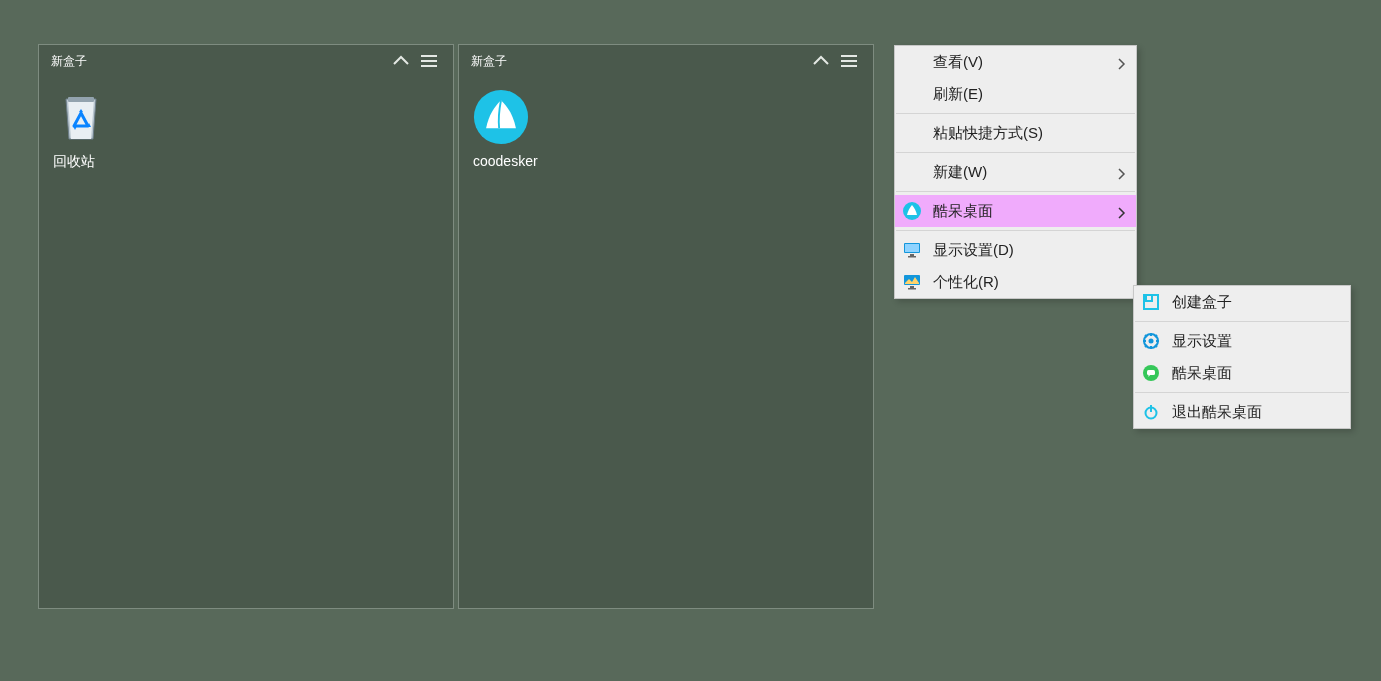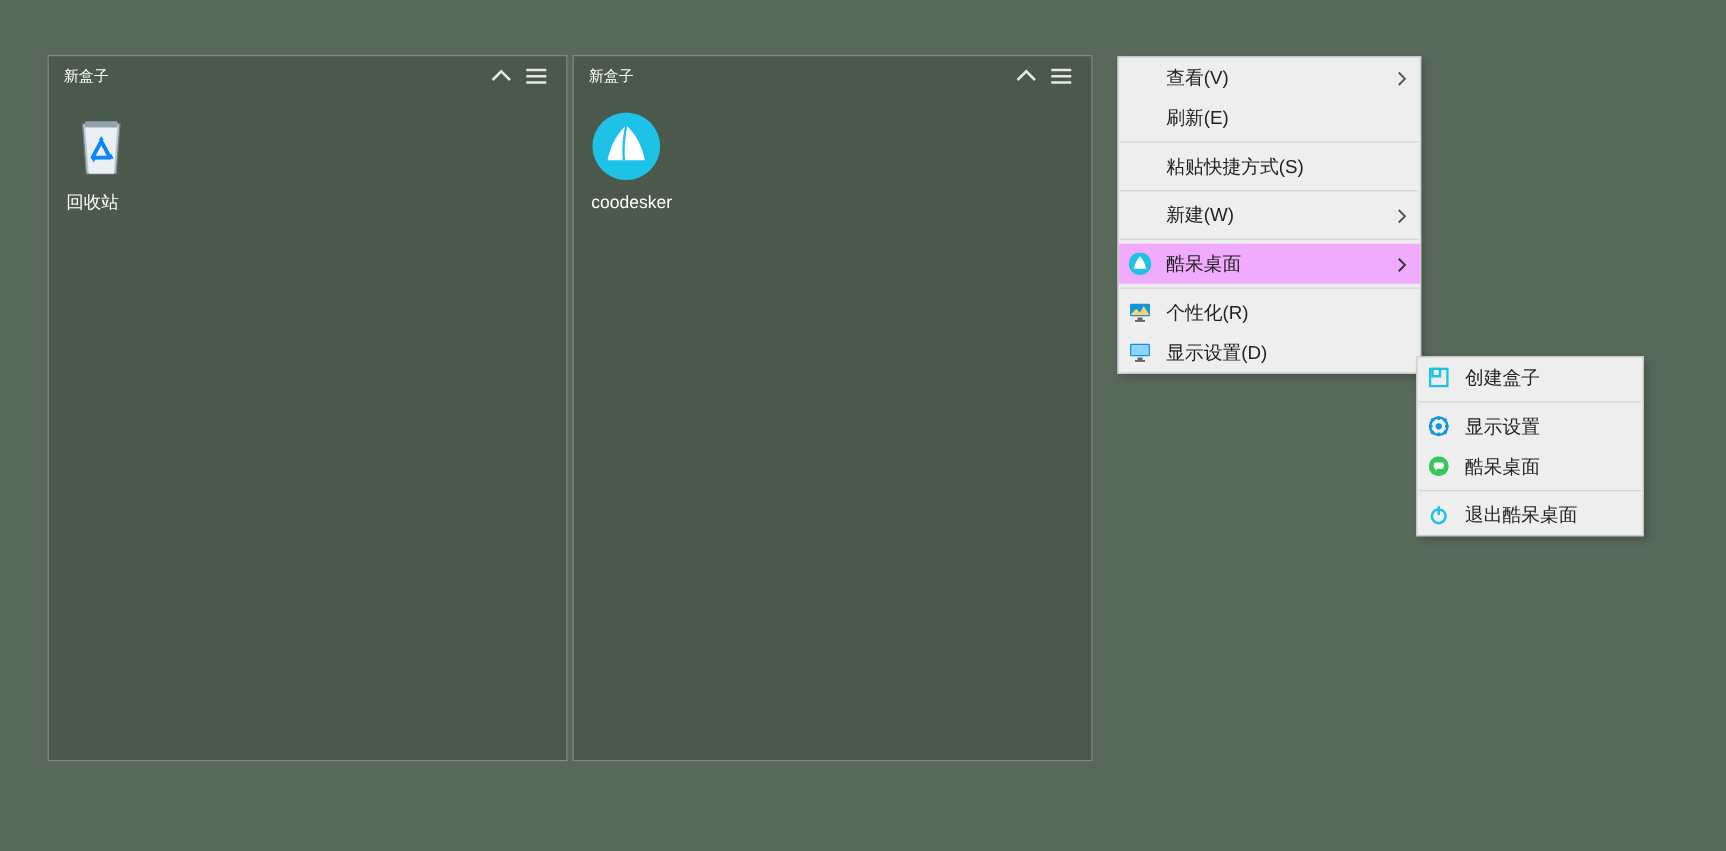--- a/index.html
+++ b/index.html
@@ -196,41 +196,41 @@
       <svg width="8" height="12" viewBox="0 0 8 12">
           <path d="M1 1l5 5-5 5" fill="none" stroke="#333" stroke-width="1.5"></path>
         </svg>
     </span>
   </div>
   <div class="menu-sep"></div>
   <div class="menu-item">
     <span class="m-ico">
       <svg width="18" height="16" viewBox="0 0 18 16">
         <rect x="1" y="1" width="16" height="10" rx="1" fill="#1296db"></rect>
+        <rect x="2" y="2" width="14" height="8" fill="#8fd3ff"></rect>
+        <rect x="7" y="12" width="4" height="2" fill="#666"></rect>
+          <rect x="5" y="14" width="8" height="1.5" fill="#666"></rect>
+      </svg>
+    </span>
+    <span>显示设置(D)</span>
+  </div>
+  <div class="menu-item">
+    <span class="m-ico">
+      <svg width="18" height="16" viewBox="0 0 18 16">
+        <rect x="1" y="1" width="16" height="10" rx="1" fill="#1296db"></rect>
         <path d="M2 9l4-4 3 3 3-5 4 6v1H2z" fill="#ffd36b"></path>
         <rect x="7" y="12" width="4" height="2" fill="#666"></rect>
           <rect x="5" y="14" width="8" height="1.5" fill="#666"></rect>
       </svg>
     </span>
     <span>个性化(R)</span>
   </div>
-  <div class="menu-item">
-    <span class="m-ico">
-      <svg width="18" height="16" viewBox="0 0 18 16">
-        <rect x="1" y="1" width="16" height="10" rx="1" fill="#1296db"></rect>
-        <rect x="2" y="2" width="14" height="8" fill="#8fd3ff"></rect>
-        <rect x="7" y="12" width="4" height="2" fill="#666"></rect>
-          <rect x="5" y="14" width="8" height="1.5" fill="#666"></rect>
-      </svg>
-    </span>
-    <span>显示设置(D)</span>
-  </div>
-</div>
-
-<div class="menu" style="left:1133px; top:285px; width:182px;">
+</div>
+
+<div class="menu" style="left:1133px; top:285px; width:218px;">
   <div class="menu-item">
     <span class="m-ico">
       <svg width="16" height="16" viewBox="0 0 16 16">
         <rect x="1" y="1" width="14" height="14" fill="none" stroke="#1ec2e7" stroke-width="2"></rect>
         <rect x="3" y="1" width="6" height="6" fill="none" stroke="#1ec2e7" stroke-width="2"></rect>
       </svg>
     </span>
     <span>创建盒子</span>
   </div>
   <div class="menu-sep"></div>

